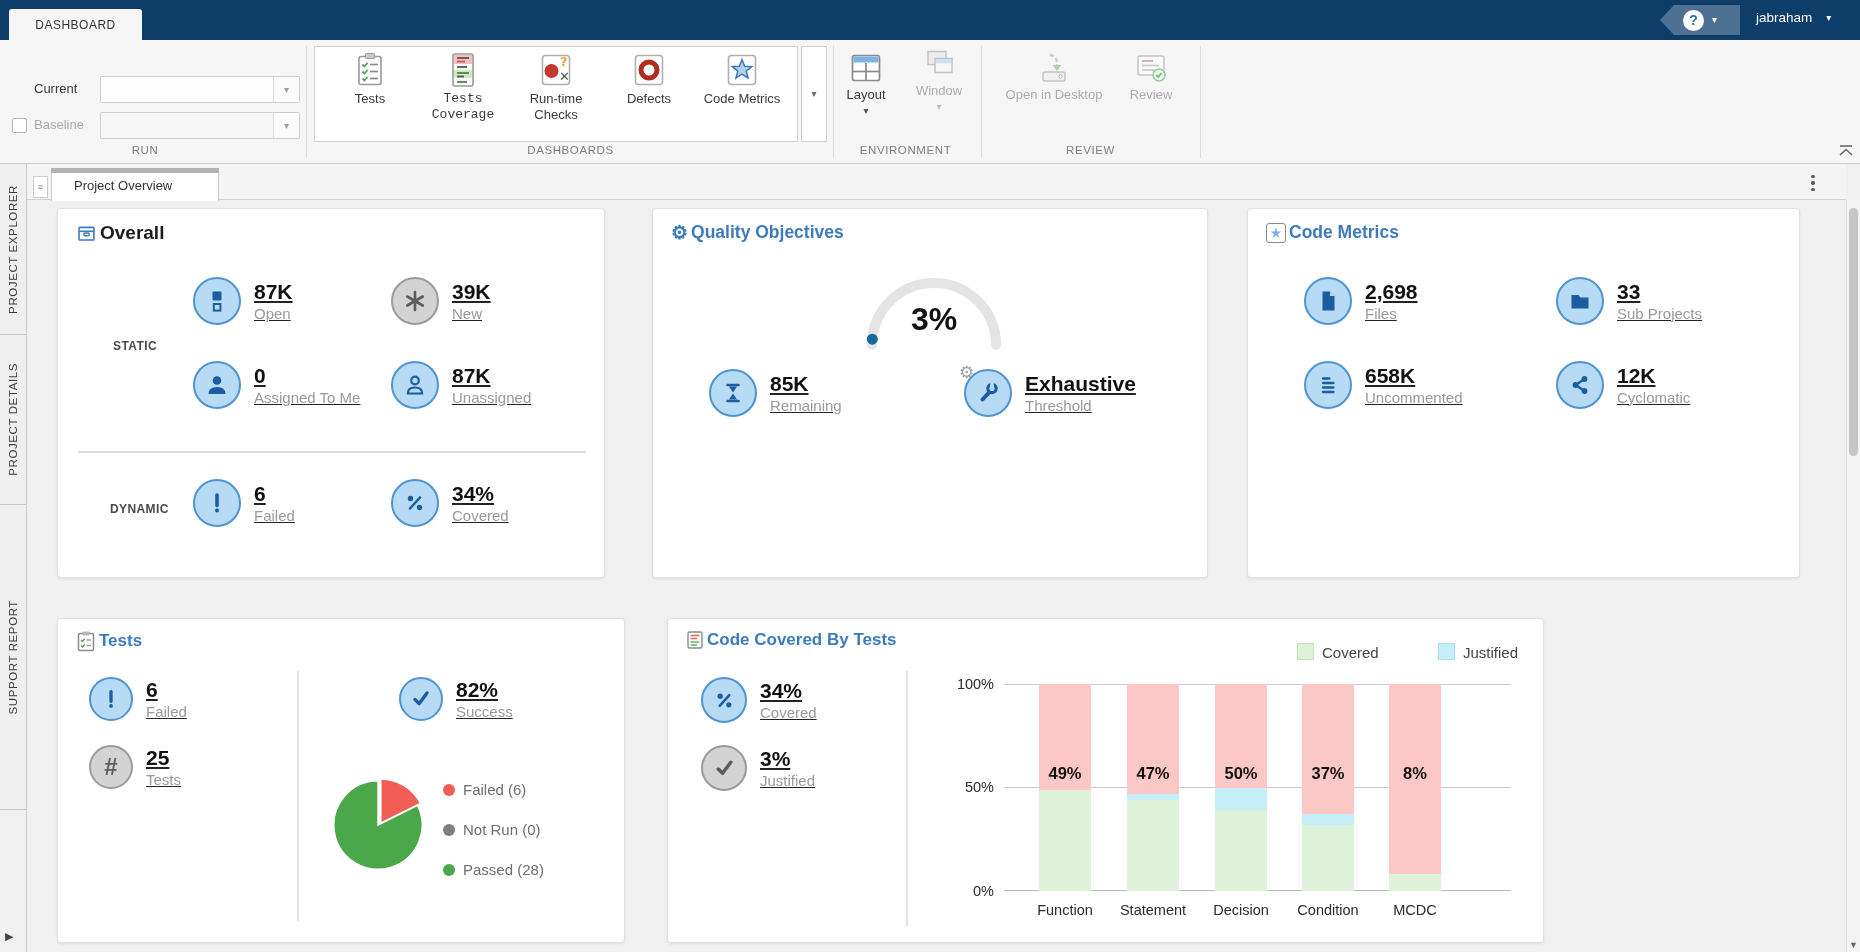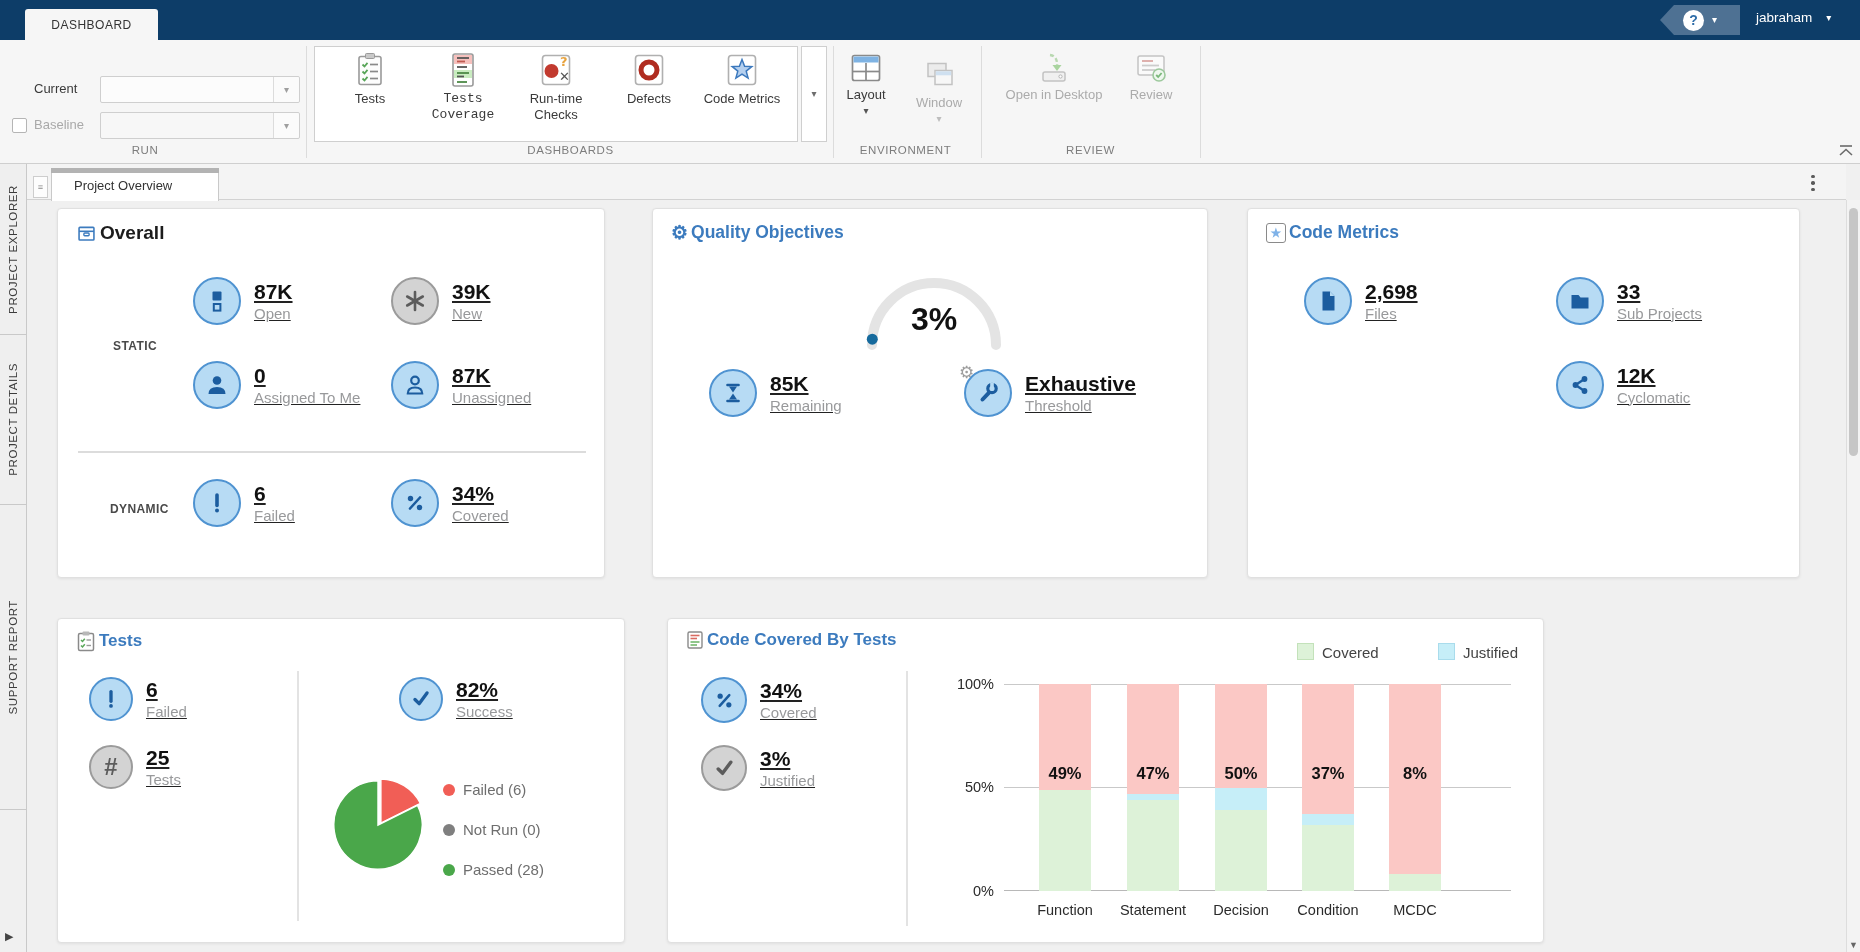--- a/index.html
+++ b/index.html
@@ -1,21 +1,21 @@
 <!DOCTYPE html>
 <html><head>
 <meta charset="utf-8">
 <style>
   * { margin:0; padding:0; box-sizing:border-box; }
   html,body { width:1860px; height:952px; overflow:hidden; }
   body { position:relative; background:#f0f0f0; font-family:"Liberation Sans", sans-serif; color:#222; }
 
   
   .topbar { position:absolute; left:0; top:0; width:1860px; height:40px; background:#0d3d68; }
-  .dash-tab { position:absolute; left:25px; top:9px; width:133px; height:31px; background:#f6f6f6;
+  .dash-tab { position:absolute; left:9px; top:9px; width:133px; height:31px; background:#f6f6f6;
               border-radius:3px 3px 0 0; display:flex; align-items:center; justify-content:center;
               font-size:12px; letter-spacing:.5px; color:#333; }
   .help-pill { position:absolute; left:1660px; top:5px; width:80px; height:30px; background:#4e7193;
                clip-path:polygon(14px 0,100% 0,100% 100%,14px 100%,0 50%);
                display:flex; align-items:center; justify-content:center; gap:8px; }
   .help-circle { width:21px; height:21px; border-radius:50%; background:#fff; color:#2f6da8;
                  font-weight:bold; font-size:14px; display:flex; align-items:center; justify-content:center; }
   .caret { font-size:10px; line-height:1; }
   .user-area { position:absolute; left:1756px; top:10px; display:flex; align-items:center; gap:14px;
                color:#fff; font-size:13.5px; }
@@ -213,21 +213,21 @@
   <div class="ribbon-btn" style="left:820px; top:12px;">
     <svg width="34" height="32" viewBox="0 0 34 32">
       <rect x="3.5" y="3.5" width="27" height="25" rx="2" fill="#fff" stroke="#8a8a8a" stroke-width="1.7"></rect>
       <rect x="4.5" y="4.5" width="25" height="6" fill="#7fb3e3"></rect>
       <line x1="17" y1="11" x2="17" y2="28" stroke="#8a8a8a" stroke-width="1.7"></line>
       <line x1="4" y1="19.5" x2="30" y2="19.5" stroke="#8a8a8a" stroke-width="1.7"></line>
     </svg>
     <span class="lbl">Layout</span>
     <span class="caret" style="color:#555">▾</span>
   </div>
-  <div class="ribbon-btn dis" style="left:893px; top:20px;">
+  <div class="ribbon-btn dis" style="left:893px; top:8px;">
     <svg width="34" height="32" viewBox="0 0 34 32">
       <rect x="6" y="3.5" width="18" height="13" fill="#ececec" stroke="#c2c2c2" stroke-width="1.5"></rect>
       <rect x="13" y="10.5" width="17" height="14" fill="#f7f7f7" stroke="#c2c2c2" stroke-width="1.5"></rect>
       <rect x="13.8" y="11.3" width="15.4" height="4" fill="#cfe0f0"></rect>
     </svg>
     <span class="lbl">Window</span>
     <span class="caret" style="color:#bdbdbd">▾</span>
   </div>
   <span class="grp-label" style="left:833px; width:145px;">ENVIRONMENT</span>
   <div class="rsep" style="left:981px;"></div>
@@ -457,20 +457,36 @@
       <svg width="28" height="28" viewBox="0 0 28 28">
         <path d="M5.5,8 h7 l2,2.5 h8 v11 h-17 z" fill="#1c5d9f"></path>
       </svg>
     </span>
     <span class="stxt">
         <b>33</b>
         <i>Sub Projects</i>
       </span>
   </div>
 
+  <div class="stat" style="left:56px; top:152px;">
+    <span class="circ blue">
+      <svg width="28" height="28" viewBox="0 0 28 28">
+        <g stroke="#1c5d9f" stroke-width="2.3" stroke-linecap="round">
+          <line x1="9" y1="7.5" x2="15.5" y2="7.5"></line>
+          <line x1="9" y1="12" x2="19.5" y2="12"></line>
+          <line x1="9" y1="16.5" x2="19.5" y2="16.5"></line>
+          <line x1="9" y1="21" x2="19.5" y2="21"></line>
+        </g>
+      </svg>
+    </span>
+    <span class="stxt">
+        <b>658K</b>
+        <i>Uncommented</i>
+      </span>
+  </div>
 
   <div class="stat" style="left:308px; top:152px;">
     <span class="circ blue">
       <svg width="28" height="28" viewBox="0 0 28 28">
         <line x1="9.5" y1="14" x2="18.5" y2="8" stroke="#1c5d9f" stroke-width="2.2"></line>
         <line x1="9.5" y1="14" x2="18.5" y2="20" stroke="#1c5d9f" stroke-width="2.2"></line>
         <circle cx="9.5" cy="14" r="2.9" fill="#1c5d9f"></circle>
         <circle cx="18.5" cy="8" r="2.9" fill="#1c5d9f"></circle>
         <circle cx="18.5" cy="20" r="2.9" fill="#1c5d9f"></circle>
       </svg>

